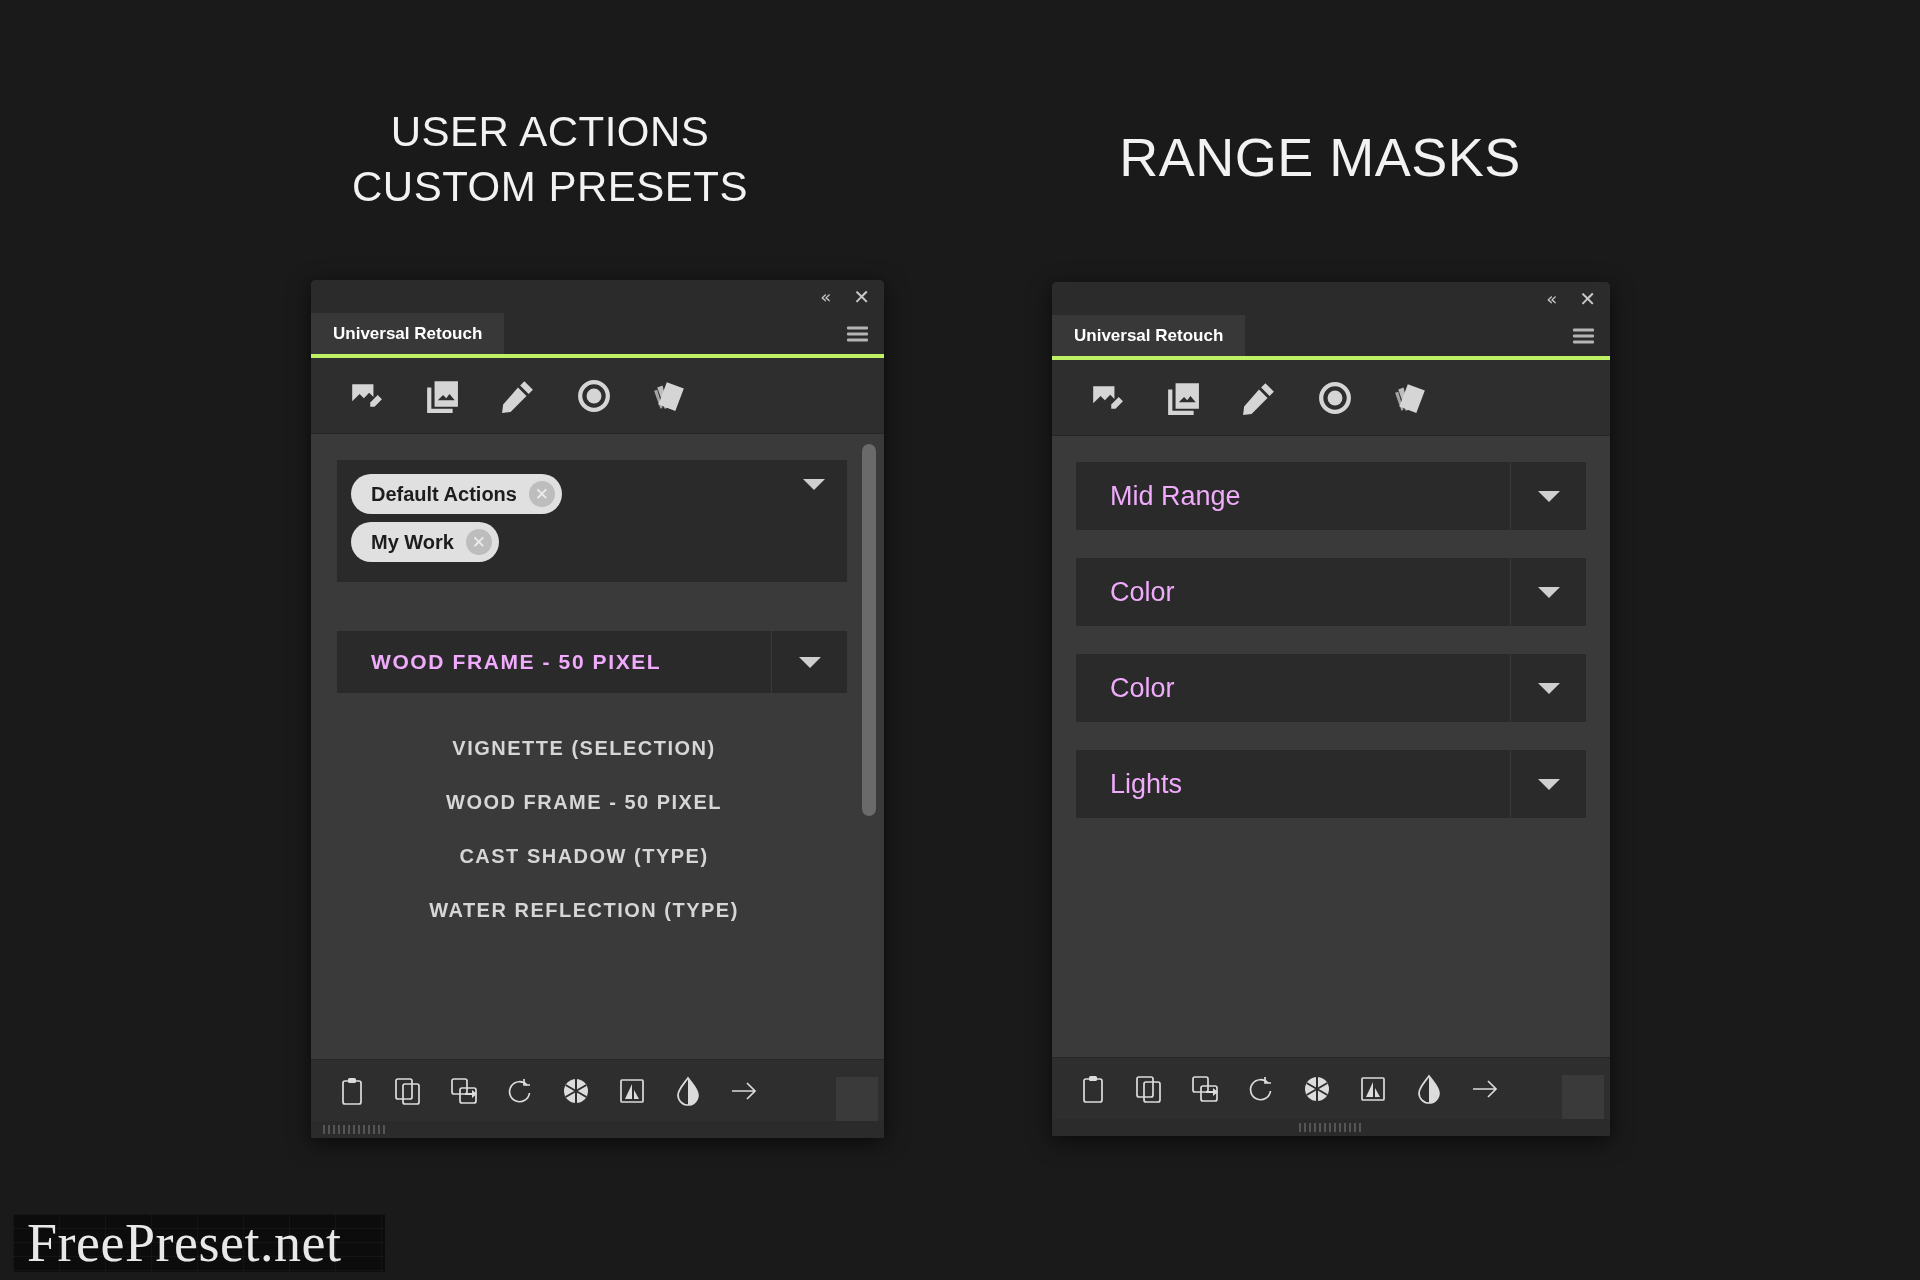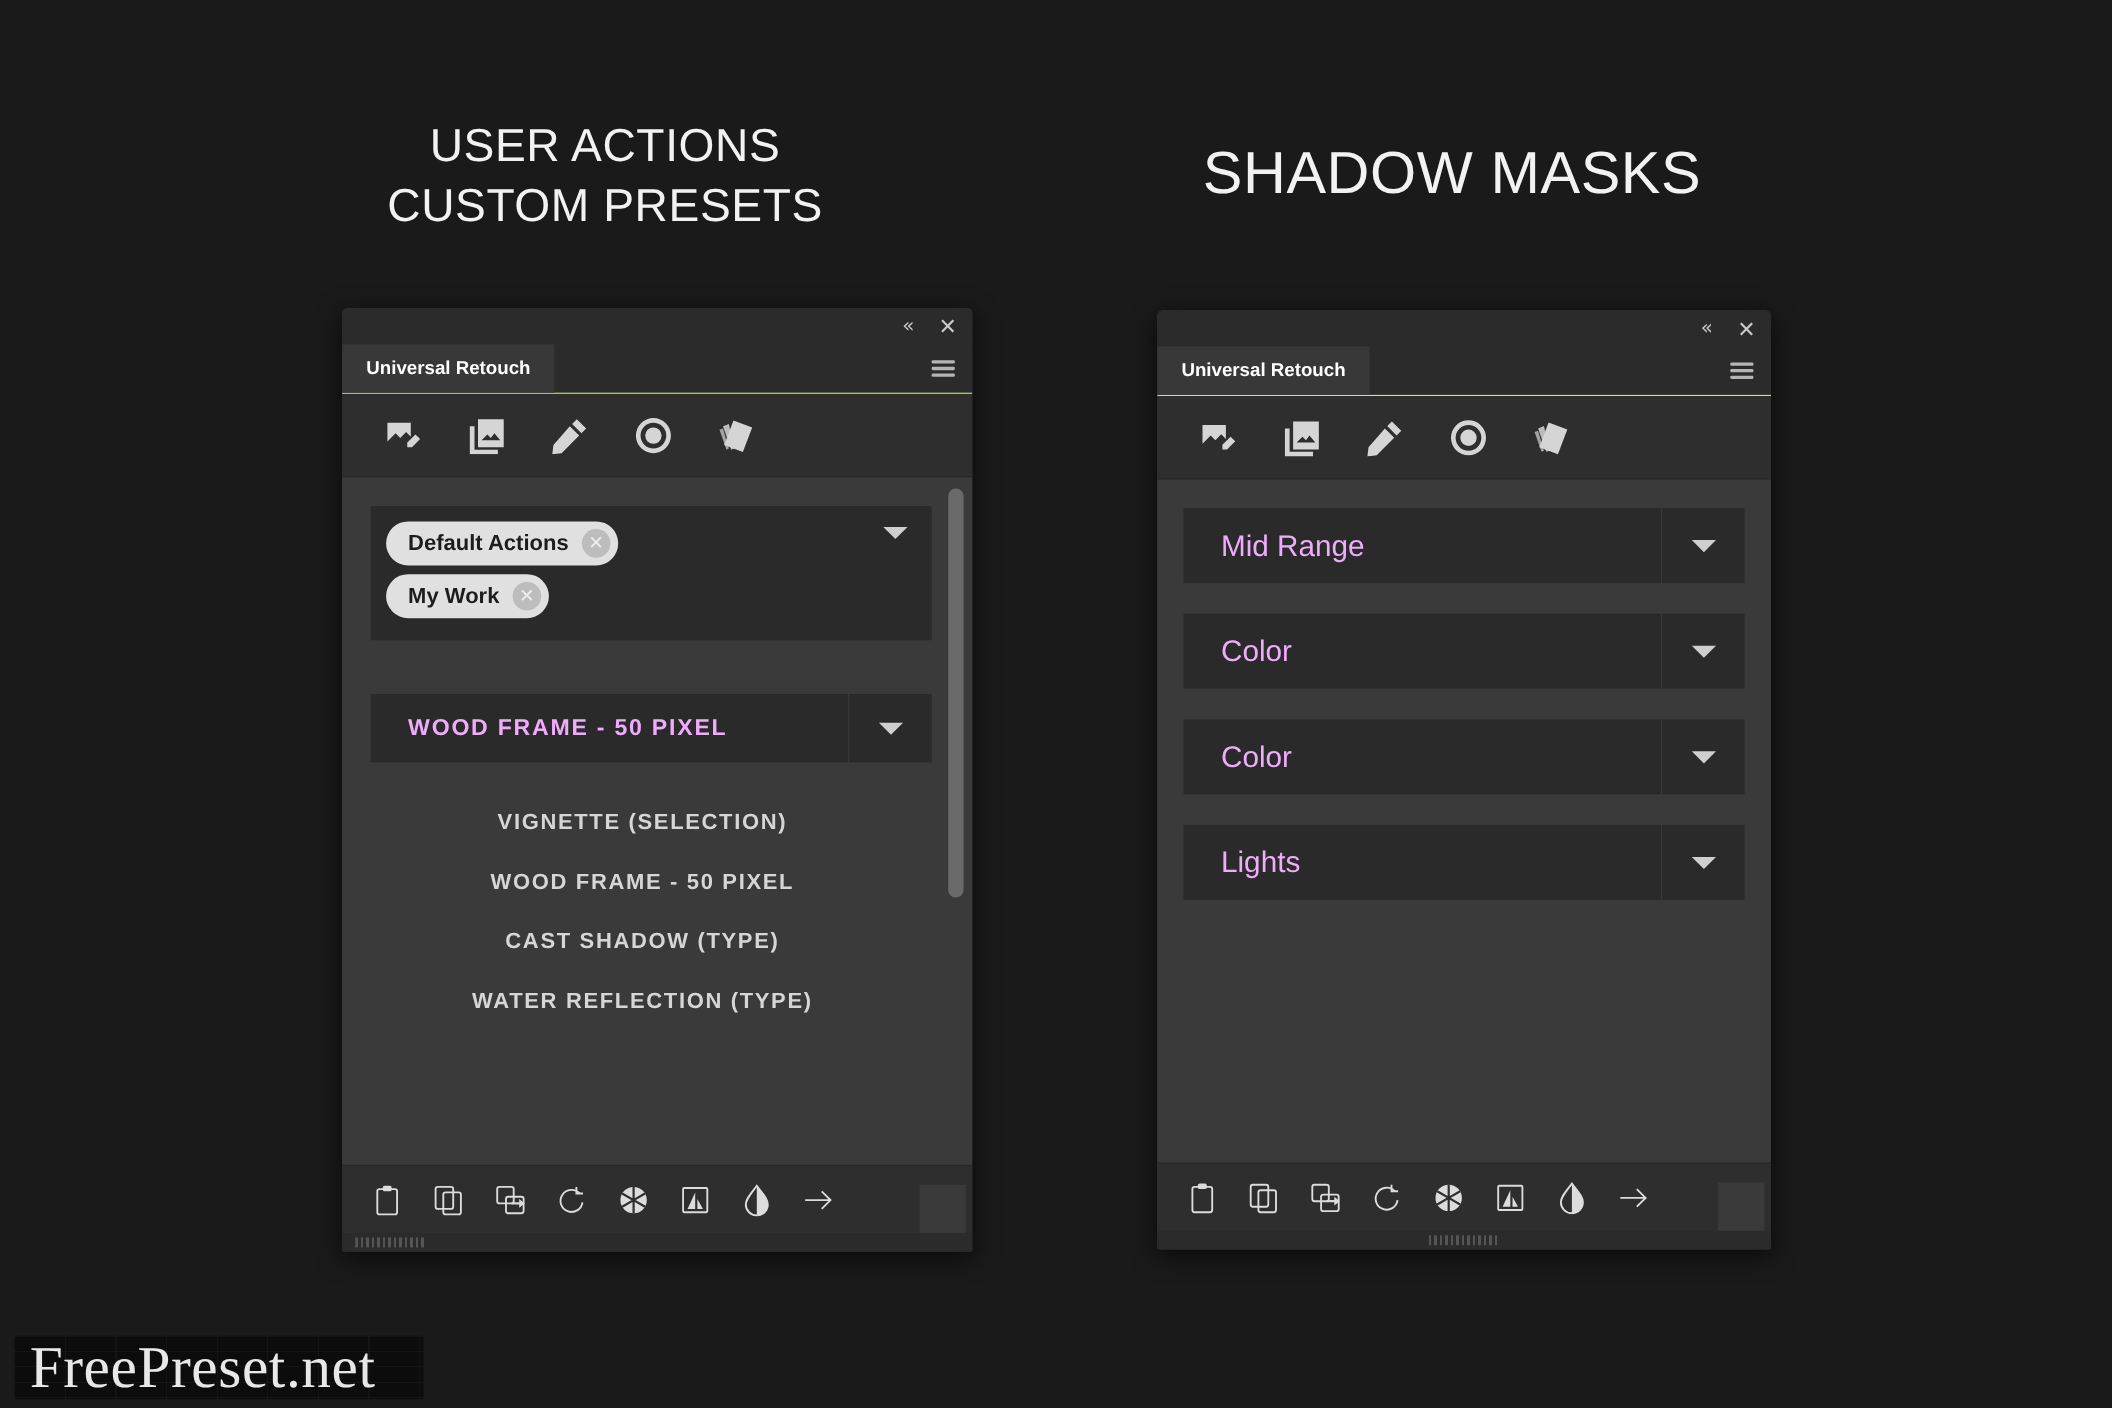--- a/index.html
+++ b/index.html
@@ -65,21 +65,21 @@
   .win-btn.close { font-size: 20px; font-weight: 300; }
 
   
   .tabstrip {
     height: 45px;
     background: #2b2b2b;
     display: flex;
     align-items: stretch;
     position: relative;
     flex: none;
-    border-bottom: 1px solid #bef264;
+    border-bottom: 4px solid #bef264;
   }
   .tab {
     background: #383838;
     display: flex;
     align-items: center;
     padding: 0 22px;
     color: #ffffff;
     font-size: 17px;
     font-weight: bold;
     cursor: pointer;
@@ -290,21 +290,21 @@
     font-size: 54px;
     color: #e8e8e8;
     letter-spacing: 0.5px;
   }
 </style>
 </head>
 <body>
 
 <div class="heading" id="heading-left">USER ACTIONS
 CUSTOM PRESETS</div>
-<div class="heading" id="heading-right">SHADOW MASKS</div>
+<div class="heading" id="heading-right">RANGE MASKS</div>
 
 <div class="panel" id="panel-left">
 
   <div class="titlebar">
     <div class="win-ctrls">
       <span class="win-btn">«</span>
       <span class="win-btn close">✕</span>
     </div>
   </div>
 

